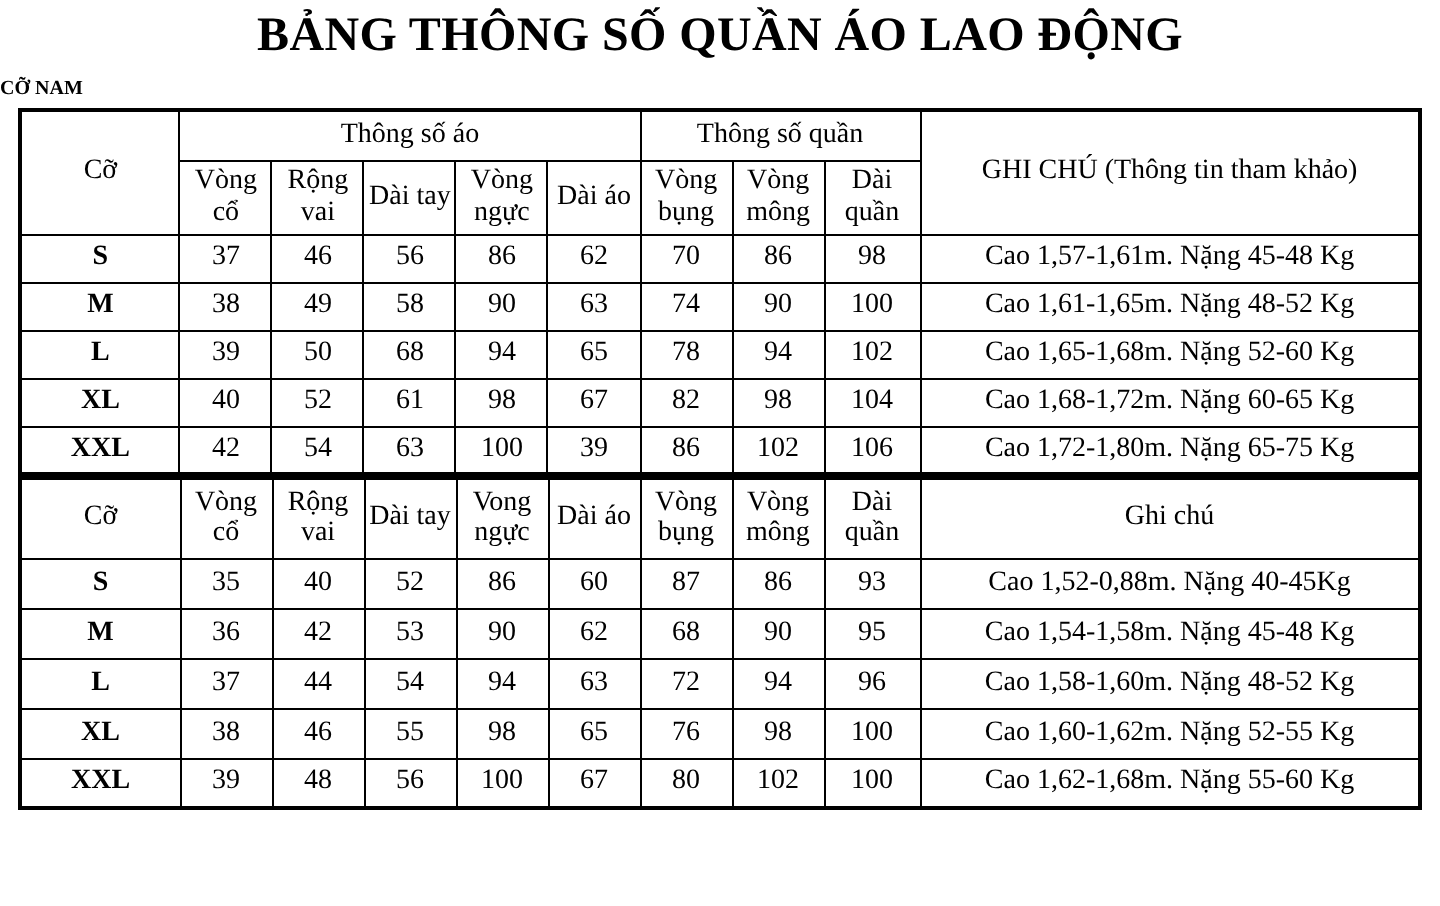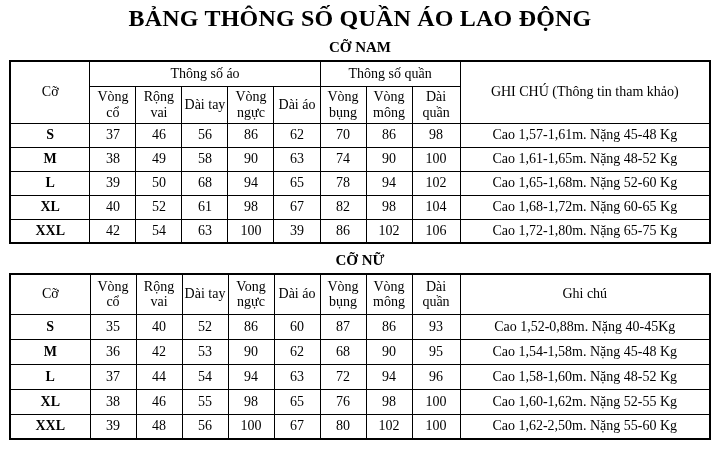--- a/index.html
+++ b/index.html
@@ -6,21 +6,21 @@
   body{
     width:720px;height:453px;overflow:hidden;color:#000;
     font-family:"Liberation Serif","DejaVu Serif",serif;
   }
   .doc{width:720px;}
   .title{
     text-align:center;font-weight:bold;font-size:24px;
     margin:5px 0 0 0;letter-spacing:0.2px;
   }
   .caption{
-    text-align:center;font-weight:bold;font-size:15px;
+    font-weight:bold;font-size:10px;
     margin:7px 0 4px 0;
   }
   .caption.second{margin-top:8px;}
   table.spec{
     border-collapse:collapse;table-layout:fixed;width:700px;
     margin:0 auto;border:2px solid #000;
   }
   table.spec th, table.spec td{
     border:1px solid #000;text-align:center;vertical-align:middle;
     padding:0;font-size:14px;line-height:1.12;overflow:hidden;
@@ -138,21 +138,20 @@
           <td class="num-cell">100</td>
           <td class="num-cell">39</td>
           <td class="num-cell">86</td>
           <td class="num-cell">102</td>
           <td class="num-cell">106</td>
           <td class="note-cell">Cao 1,72-1,80m. Nặng 65-75 Kg</td>
         </tr>
       </tbody>
   </table>
 
-  <div class="caption second">CỠ NỮ</div>
 
   <table class="spec women">
     <colgroup>
       <col class="c-size">
         <col class="c-num">
         <col class="c-num">
         <col class="c-num">
       <col class="c-num">
         <col class="c-num">
         <col class="c-num">
@@ -226,18 +225,18 @@
         <tr>
           <td class="size-cell">XXL</td>
           <td class="num-cell">39</td>
           <td class="num-cell">48</td>
           <td class="num-cell">56</td>
           <td class="num-cell">100</td>
           <td class="num-cell">67</td>
           <td class="num-cell">80</td>
           <td class="num-cell">102</td>
           <td class="num-cell">100</td>
-          <td class="note-cell">Cao 1,62-2,50m. Nặng 55-60 Kg</td>
+          <td class="note-cell">Cao 1,62-1,68m. Nặng 55-60 Kg</td>
         </tr>
       </tbody>
   </table>
 
 </div>
 
 </body></html>

